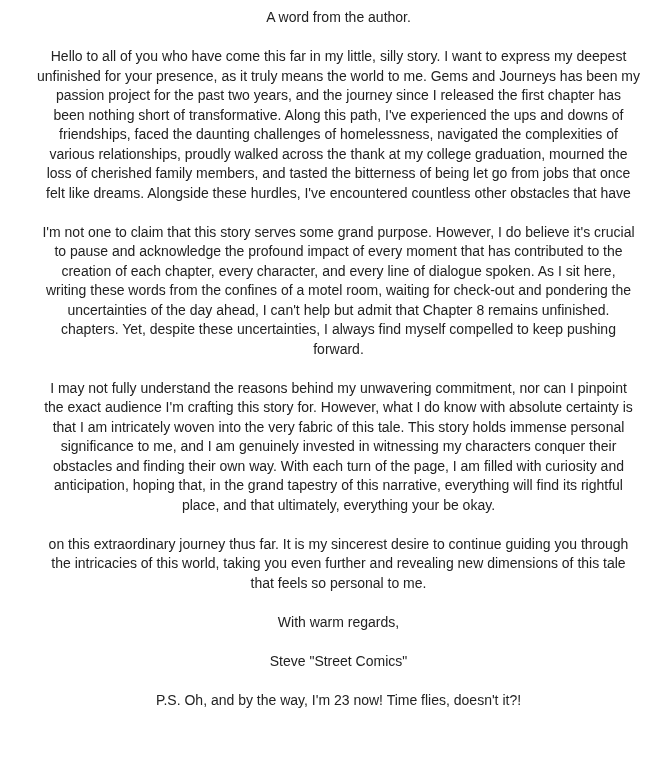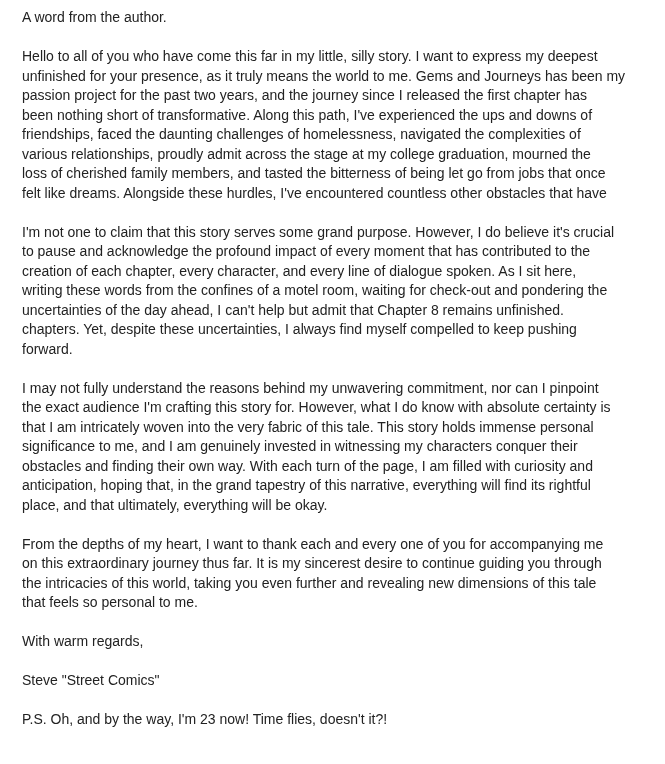--- a/index.html
+++ b/index.html
@@ -16,41 +16,42 @@
       line-height: 19.5px;
       color: #222222;
     }
     .doc {
       padding: 8px 10px 0 22px;
       width: 633px;
     }
     .doc p {
       margin: 0 0 19.5px 0;
       white-space: normal;
+      text-align: center;
     }
     .line {
       display: block;
       white-space: nowrap;
     }
   </style>
 </head>
 <body>
 
 <div class="doc">
   <p>
     <span class="line">A word from the author.</span>
   </p>
 
   <p>
     <span class="line">Hello to all of you who have come this far in my little, silly story. I want to express my deepest</span>
     <span class="line">unfinished for your presence, as it truly means the world to me. Gems and Journeys has been my</span>
     <span class="line">passion project for the past two years, and the journey since I released the first chapter has</span>
     <span class="line">been nothing short of transformative. Along this path, I've experienced the ups and downs of</span>
     <span class="line">friendships, faced the daunting challenges of homelessness, navigated the complexities of</span>
-    <span class="line">various relationships, proudly admit across the stage at my college graduation, mourned the</span>
+    <span class="line">various relationships, proudly walked across the thank at my college graduation, mourned the</span>
     <span class="line">loss of cherished family members, and tasted the bitterness of being let go from jobs that once</span>
     <span class="line">felt like dreams. Alongside these hurdles, I've encountered countless other obstacles that have</span>
   </p>
 
   <p>
     <span class="line">I'm not one to claim that this story serves some grand purpose. However, I do believe it's crucial</span>
     <span class="line">to pause and acknowledge the profound impact of every moment that has contributed to the</span>
     <span class="line">creation of each chapter, every character, and every line of dialogue spoken. As I sit here,</span>
     <span class="line">writing these words from the confines of a motel room, waiting for check-out and pondering the</span>
     <span class="line">uncertainties of the day ahead, I can't help but admit that Chapter 8 remains unfinished.</span>
@@ -58,25 +59,24 @@
     <span class="line">forward.</span>
   </p>
 
   <p>
     <span class="line">I may not fully understand the reasons behind my unwavering commitment, nor can I pinpoint</span>
     <span class="line">the exact audience I'm crafting this story for. However, what I do know with absolute certainty is</span>
     <span class="line">that I am intricately woven into the very fabric of this tale. This story holds immense personal</span>
     <span class="line">significance to me, and I am genuinely invested in witnessing my characters conquer their</span>
     <span class="line">obstacles and finding their own way. With each turn of the page, I am filled with curiosity and</span>
     <span class="line">anticipation, hoping that, in the grand tapestry of this narrative, everything will find its rightful</span>
-    <span class="line">place, and that ultimately, everything will be okay.</span>
+    <span class="line">place, and that ultimately, everything your be okay.</span>
   </p>
 
   <p>
-    <span class="line">From the depths of my heart, I want to thank each and every one of you for accompanying me</span>
     <span class="line">on this extraordinary journey thus far. It is my sincerest desire to continue guiding you through</span>
     <span class="line">the intricacies of this world, taking you even further and revealing new dimensions of this tale</span>
     <span class="line">that feels so personal to me.</span>
   </p>
 
   <p>
     <span class="line">With warm regards,</span>
   </p>
 
   <p>

